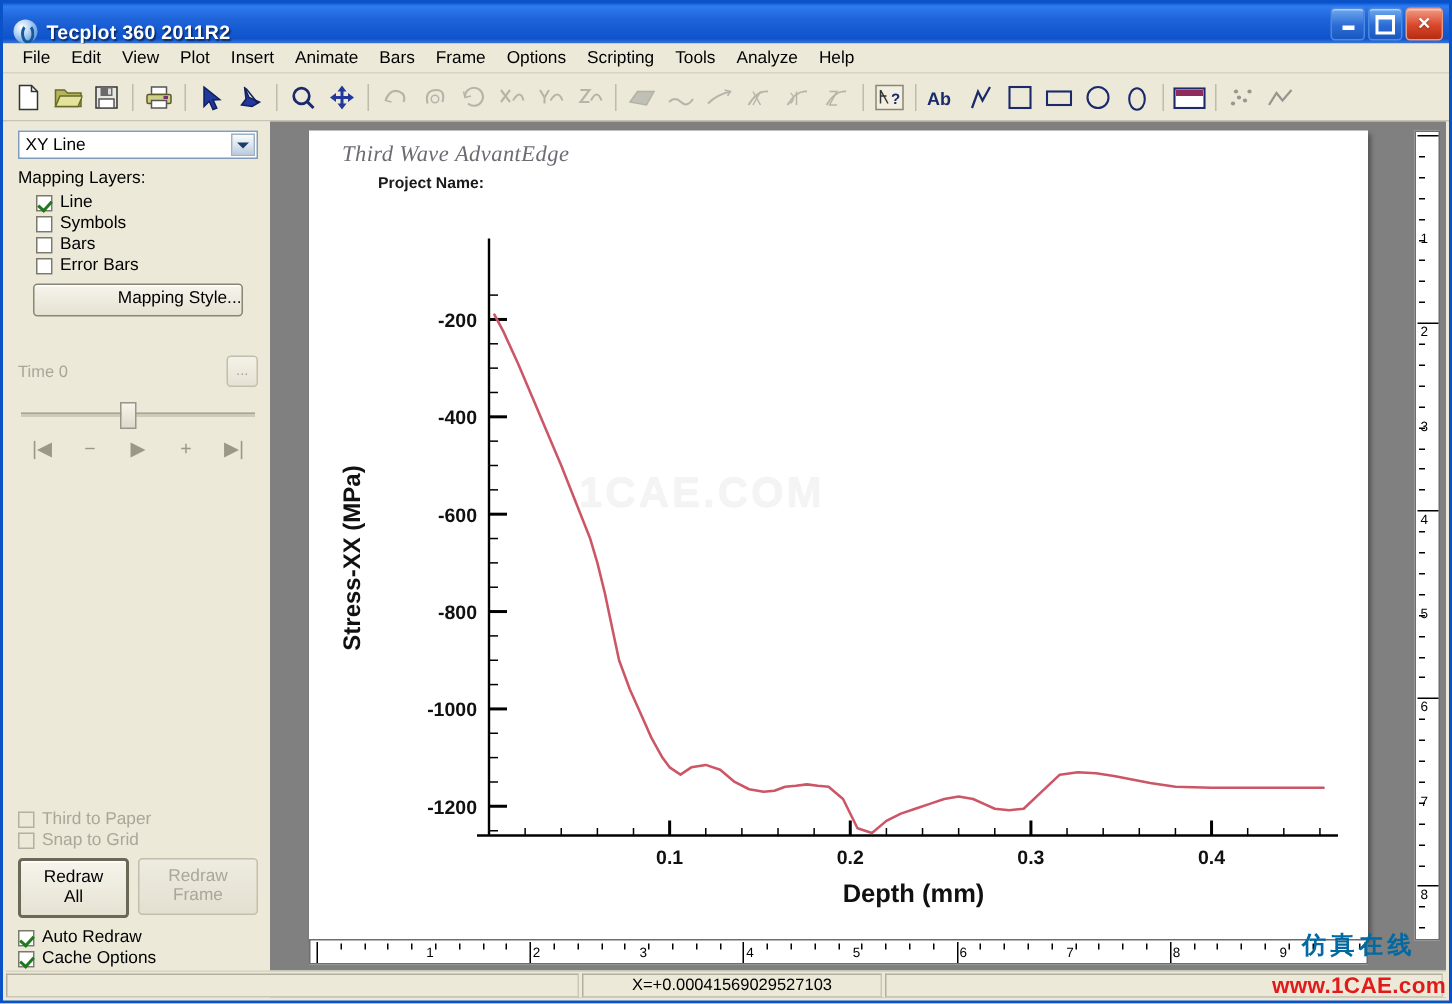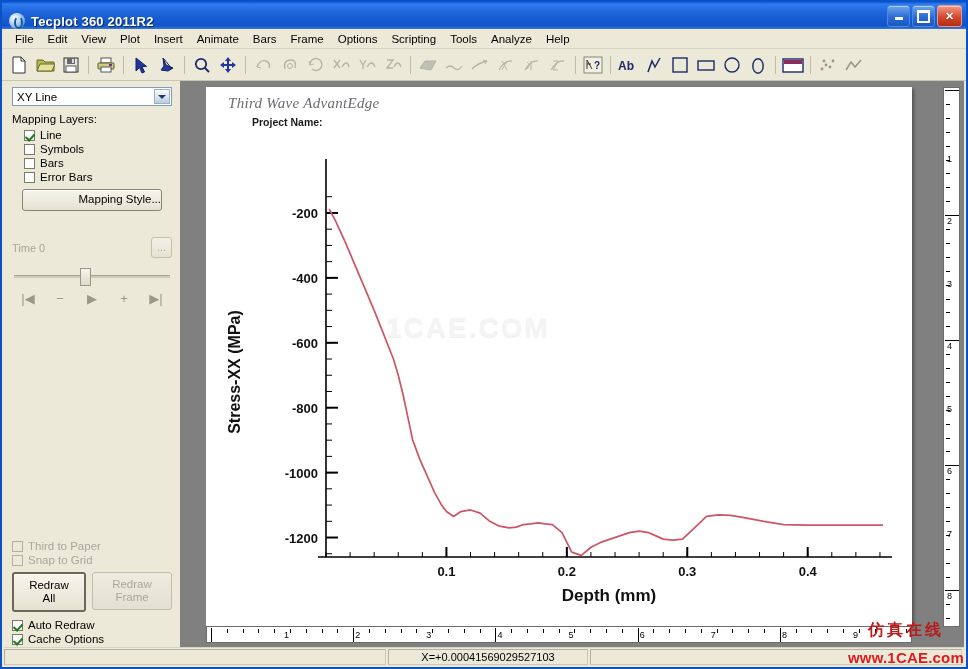--- a/index.html
+++ b/index.html
@@ -124,21 +124,21 @@
 
   
   .statusbar{position:absolute;left:2px;right:2px;bottom:2px;height:18px;
     background:#ece9d8;display:flex;align-items:center;
     border-top:1px solid #d8d4c4;box-sizing:border-box;z-index:5;}
   .sb-cell{height:16px;border:1px solid #cbc7b7;border-top-color:#b4b0a0;
     border-left-color:#b4b0a0;margin-right:2px;box-sizing:border-box;
     display:flex;align-items:center;padding:0 4px;font-size:11px;}
   .cae-wm{position:absolute;right:2px;bottom:2px;text-align:center;z-index:9;
     line-height:1;}
-  .cae-cn{color:#b91c1c;font-size:16px;font-weight:bold;letter-spacing:3px;
+  .cae-cn{color:#0369a1;font-size:16px;font-weight:bold;letter-spacing:3px;
     font-family:"DejaVu Sans",sans-serif;}
   .cae-en{color:#e01b1b;font-size:15px;font-weight:bold;letter-spacing:.2px;
     margin-top:12px;}
 </style>
 </head>
 <body>
 
 <div id="app">
 
   <div class="titlebar">

